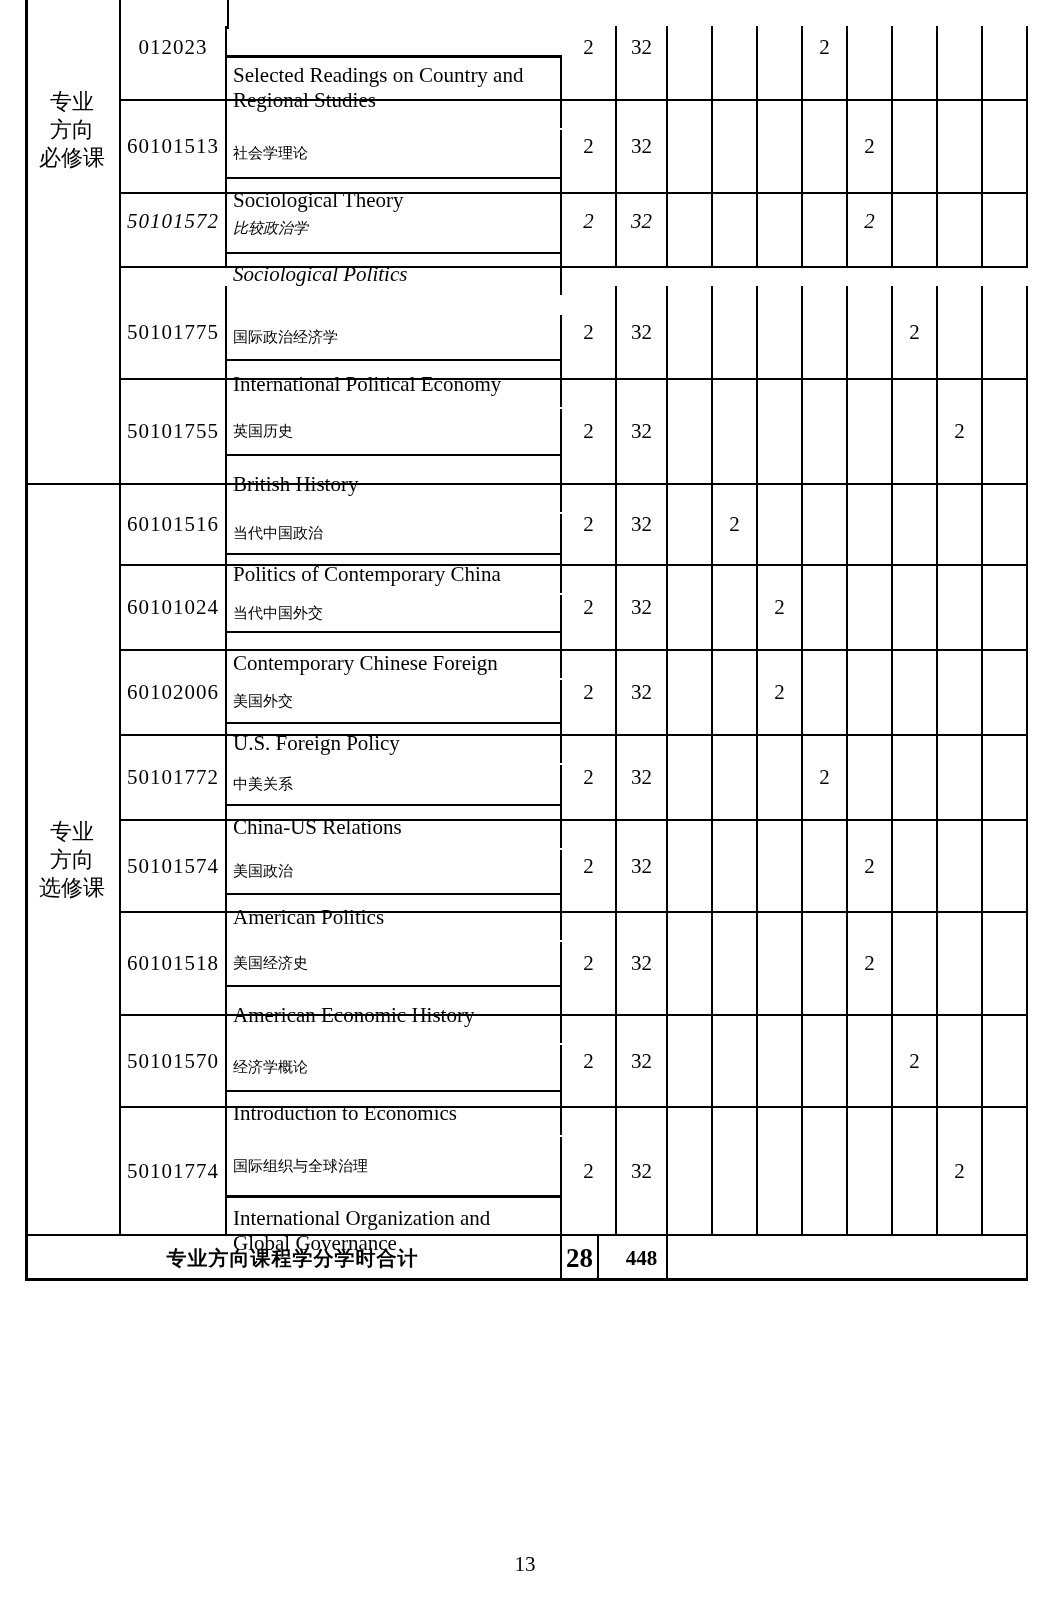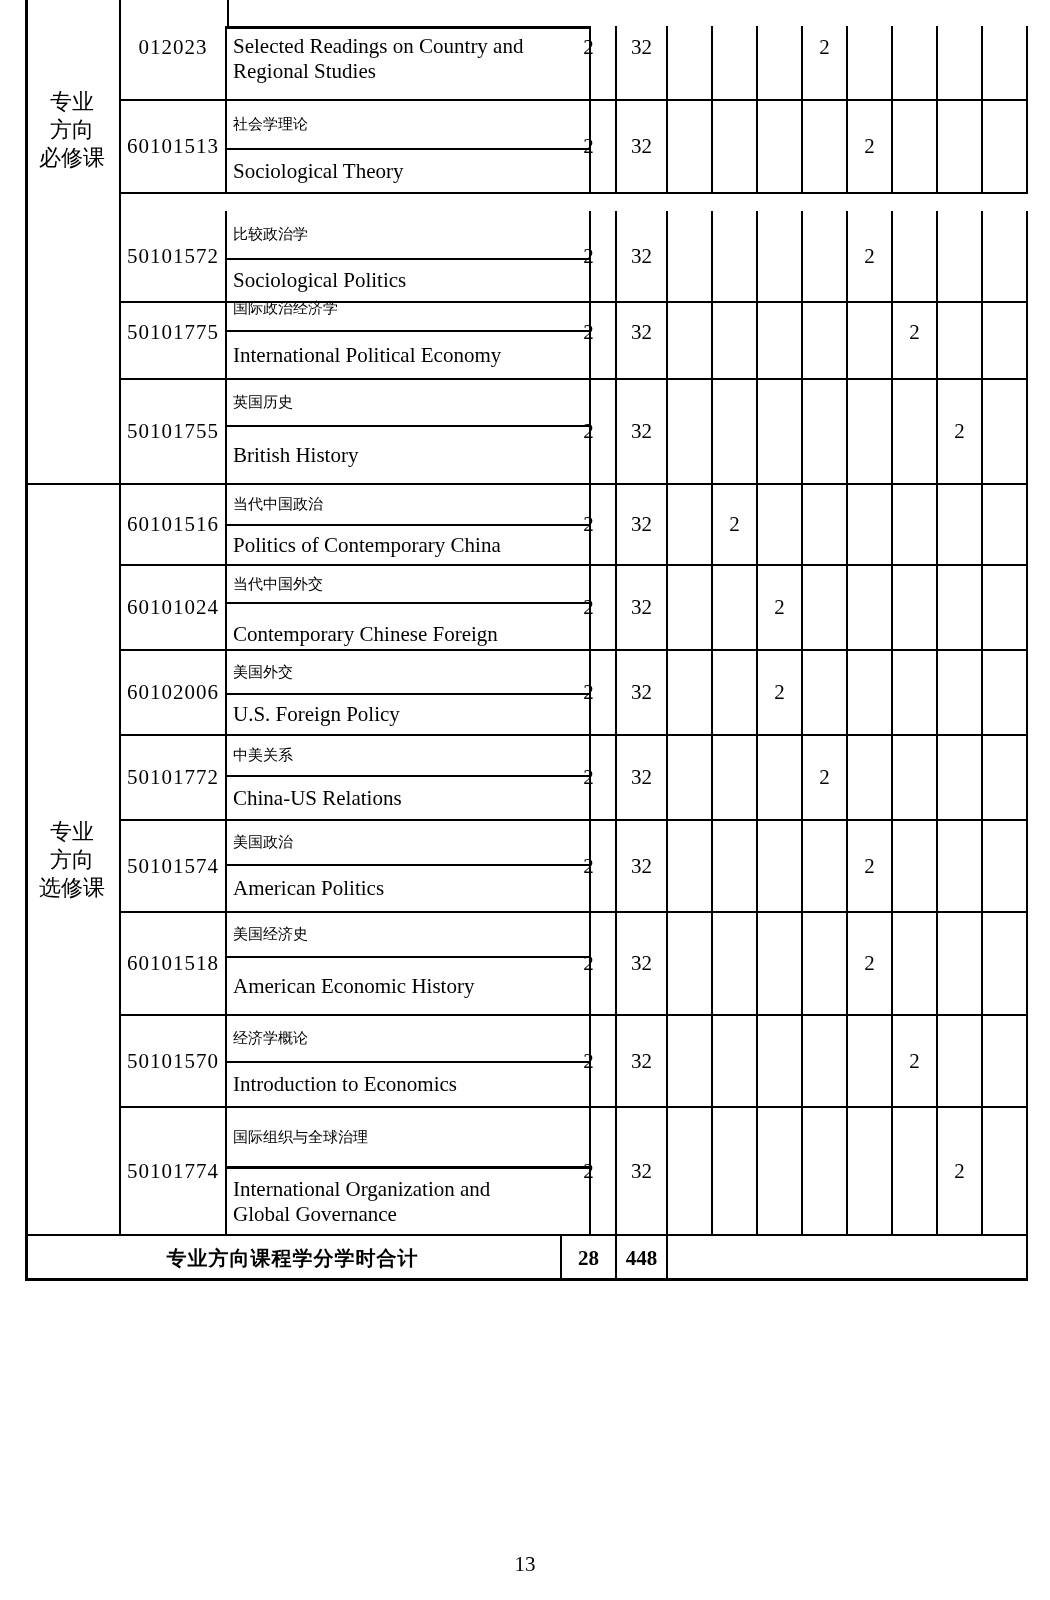--- a/index.html
+++ b/index.html
@@ -32,23 +32,23 @@
     position:absolute; left:121px; width:907px; box-sizing:border-box;
     border-bottom:2px solid #000;
   }
   .cell {
     position:absolute; top:0; height:100%; box-sizing:border-box;
     border-right:2px solid #000;
     display:flex; align-items:center; justify-content:center;
     font-size:21px;
   }
   .cell.code    { left:0;     width:106px; letter-spacing:1px; }
-  .cell.name    { left:106px; width:364px;
+  .cell.name    { left:106px; width:335px;
                   display:flex; flex-direction:column; align-items:stretch;
-                  justify-content:flex-start; }
+                  justify-content:flex-start;margin-top:29px; }
   .name-cn {
     box-sizing:border-box; border-bottom:2px solid #000; flex:none;
     display:flex; align-items:center; padding-left:6px;
     font-size:15px; overflow:hidden;
   }
   .name-en {
     flex:1 1 auto; display:flex; align-items:center;
     padding-left:6px; padding-right:3px;
     font-size:21px; line-height:25px; white-space:pre-line; overflow:hidden;
   }
@@ -70,21 +70,21 @@
   .total-row {
     position:absolute; left:25px; top:1236px; width:1003px; height:45px;
     box-sizing:border-box; font-weight:bold;
   }
   .t-cell {
     position:absolute; top:0; height:100%; box-sizing:border-box;
     border-right:2px solid #000;
     display:flex; align-items:center; justify-content:center;
   }
   .t-label   { left:0;     width:537px; font-size:20px; letter-spacing:1px; }
-  .t-credits { left:537px; width:55px;  font-size:21px; }
+  .t-credits { left:537px; width:37px;  font-size:27px; }
   .t-hours   { left:592px; width:51px;  font-size:21px; }
   .t-rest    { left:643px; width:360px; }
 
   .page-number {
     position:absolute; left:0; top:1552px; width:100%;
     text-align:center; font-size:21px;
   }
 </style>
 </head>
 <body>
@@ -140,21 +140,21 @@
     <div class="cell hours">32</div>
   <div class="cell sem" style="left: 547px;"></div>
         <div class="cell sem" style="left: 592px;"></div>
         <div class="cell sem" style="left: 637px;"></div>
         <div class="cell sem" style="left: 682px;"></div>
         <div class="cell sem" style="left: 727px;">2</div>
         <div class="cell sem" style="left: 772px;"></div>
         <div class="cell sem" style="left: 817px;"></div>
         <div class="cell sem" style="left: 862px;"></div>
       </div>
-      <div class="course-row" style="top: 211px; height: 92px;">
+      <div class="course-row" style="top: 176px; height: 92px; font-style: italic;">
     <div class="cell code">50101572</div>
     <div class="cell name">
       <div class="name-cn" style="height: 49px;">比较政治学</div>
       <div class="name-en">Sociological Politics</div>
     </div>
     <div class="cell credits">2</div>
     <div class="cell hours">32</div>
   <div class="cell sem" style="left: 547px;"></div>
         <div class="cell sem" style="left: 592px;"></div>
         <div class="cell sem" style="left: 637px;"></div>

